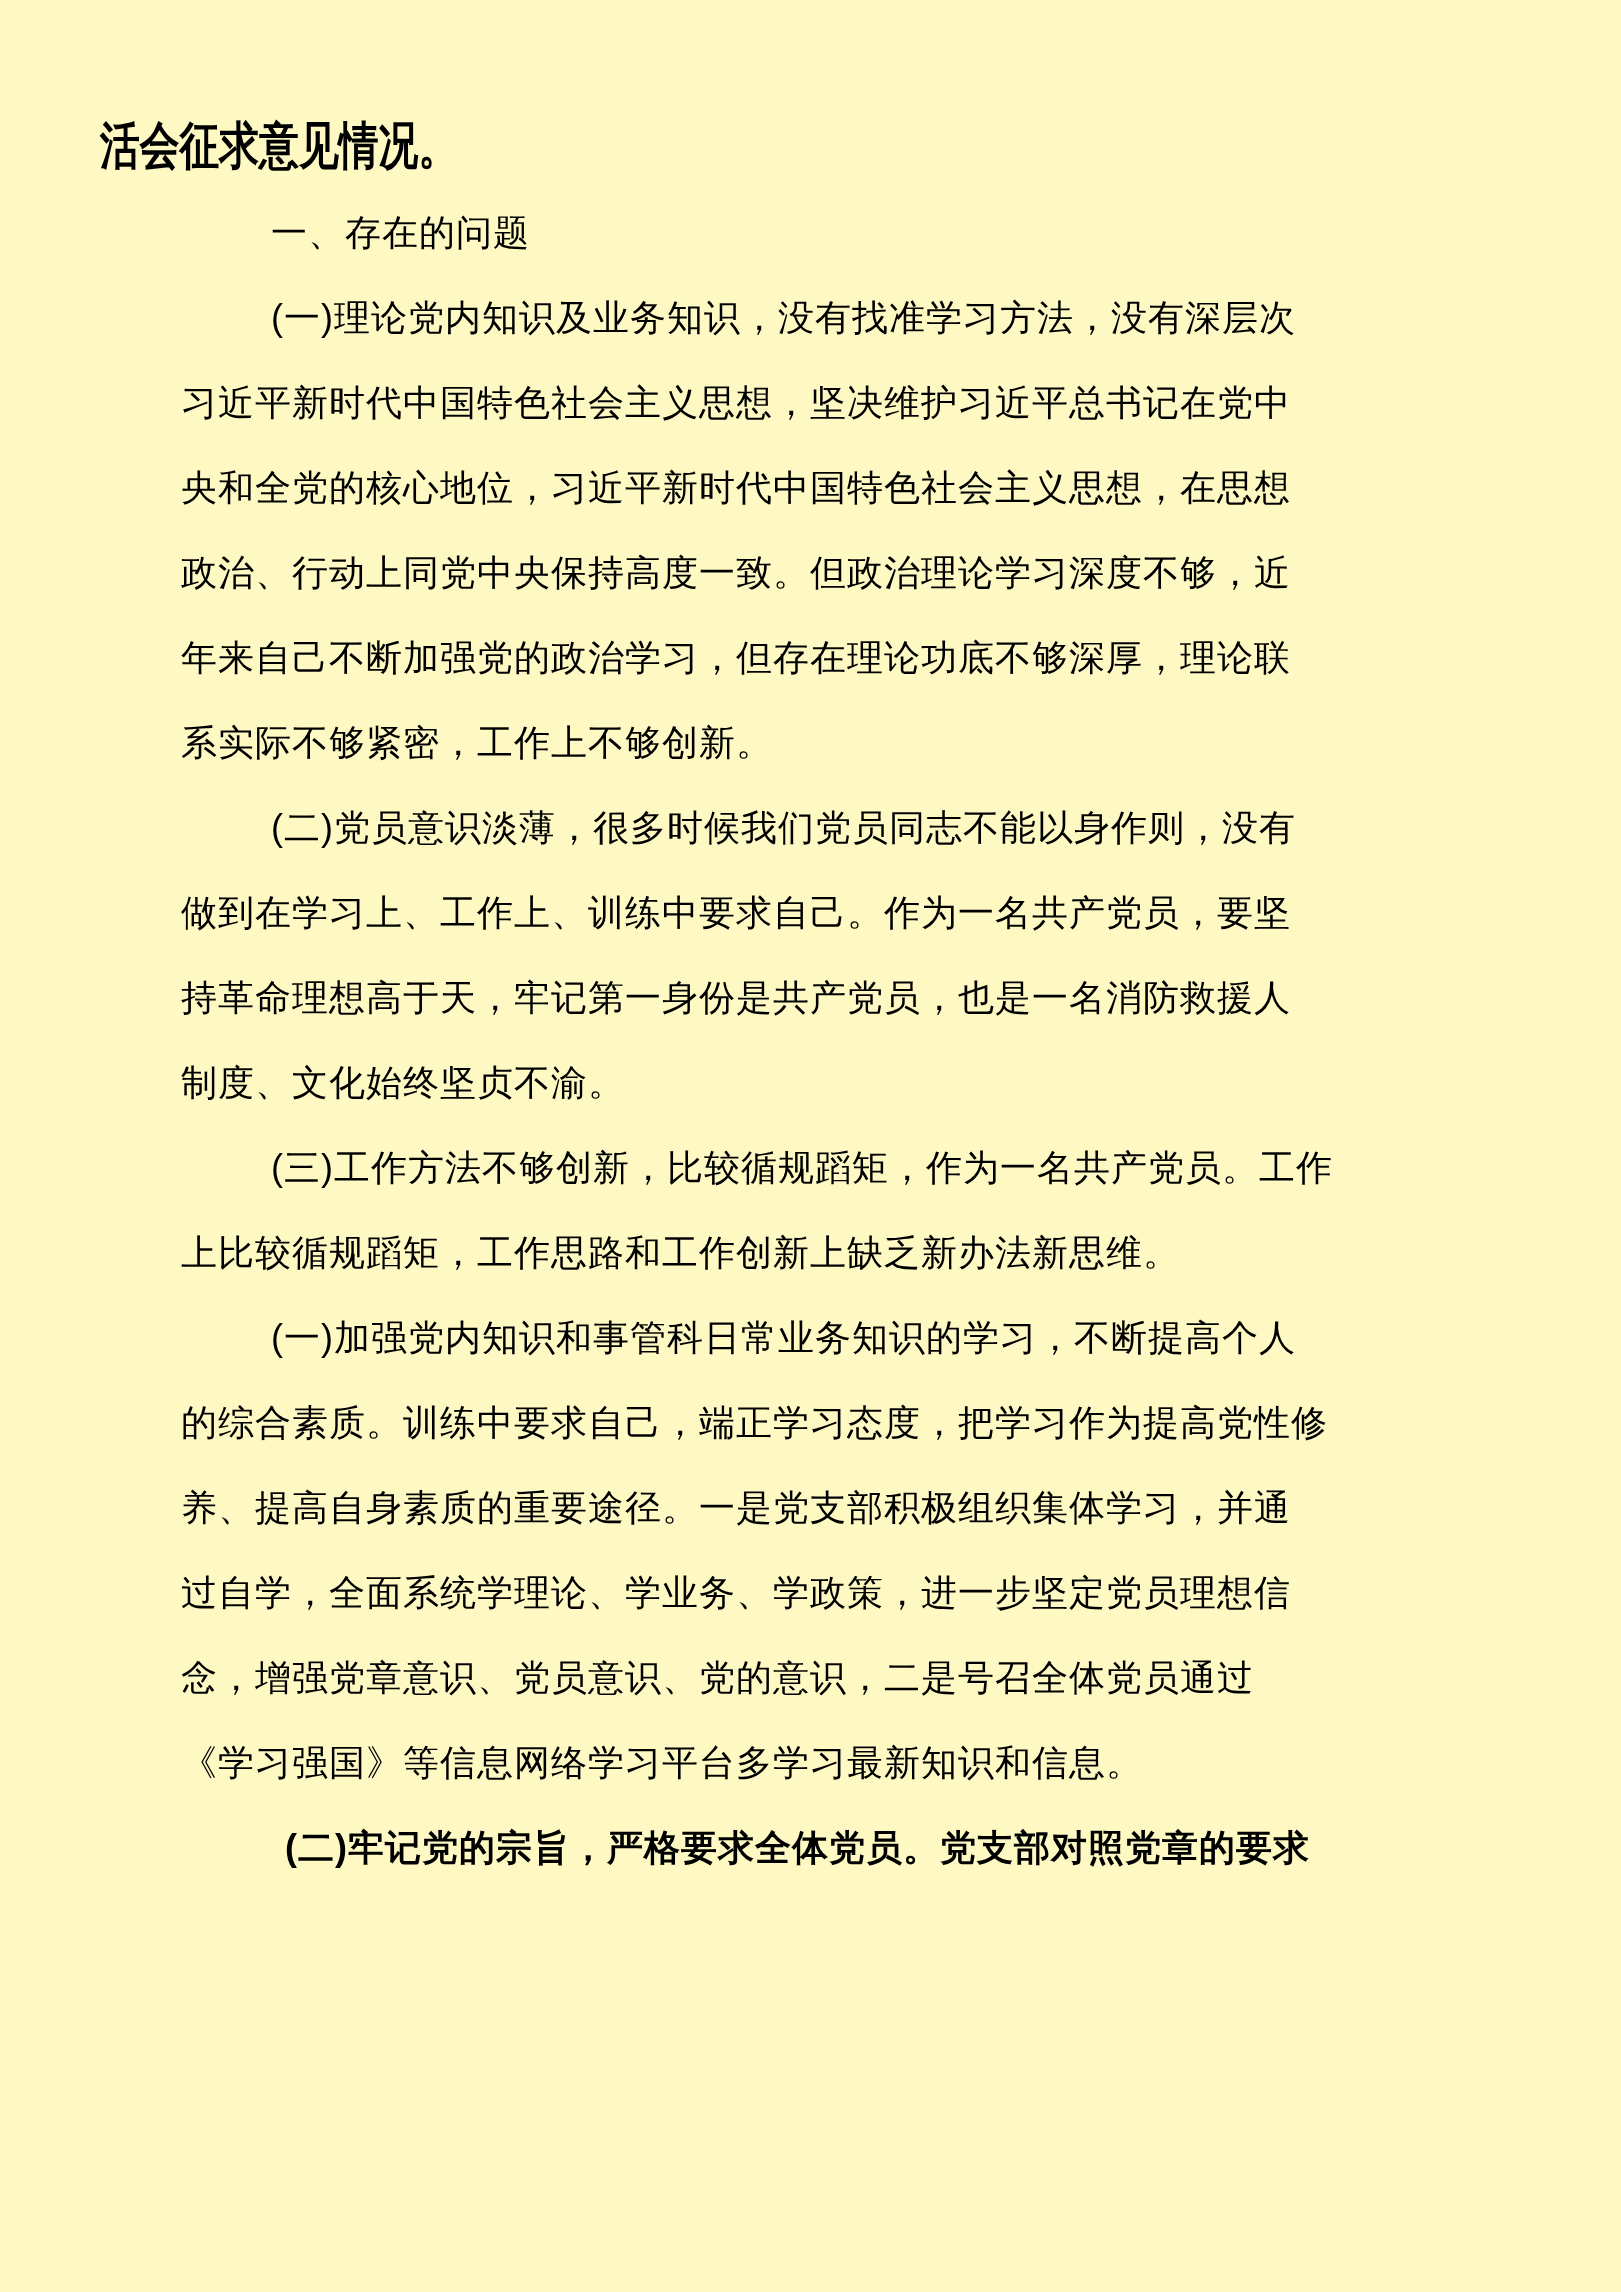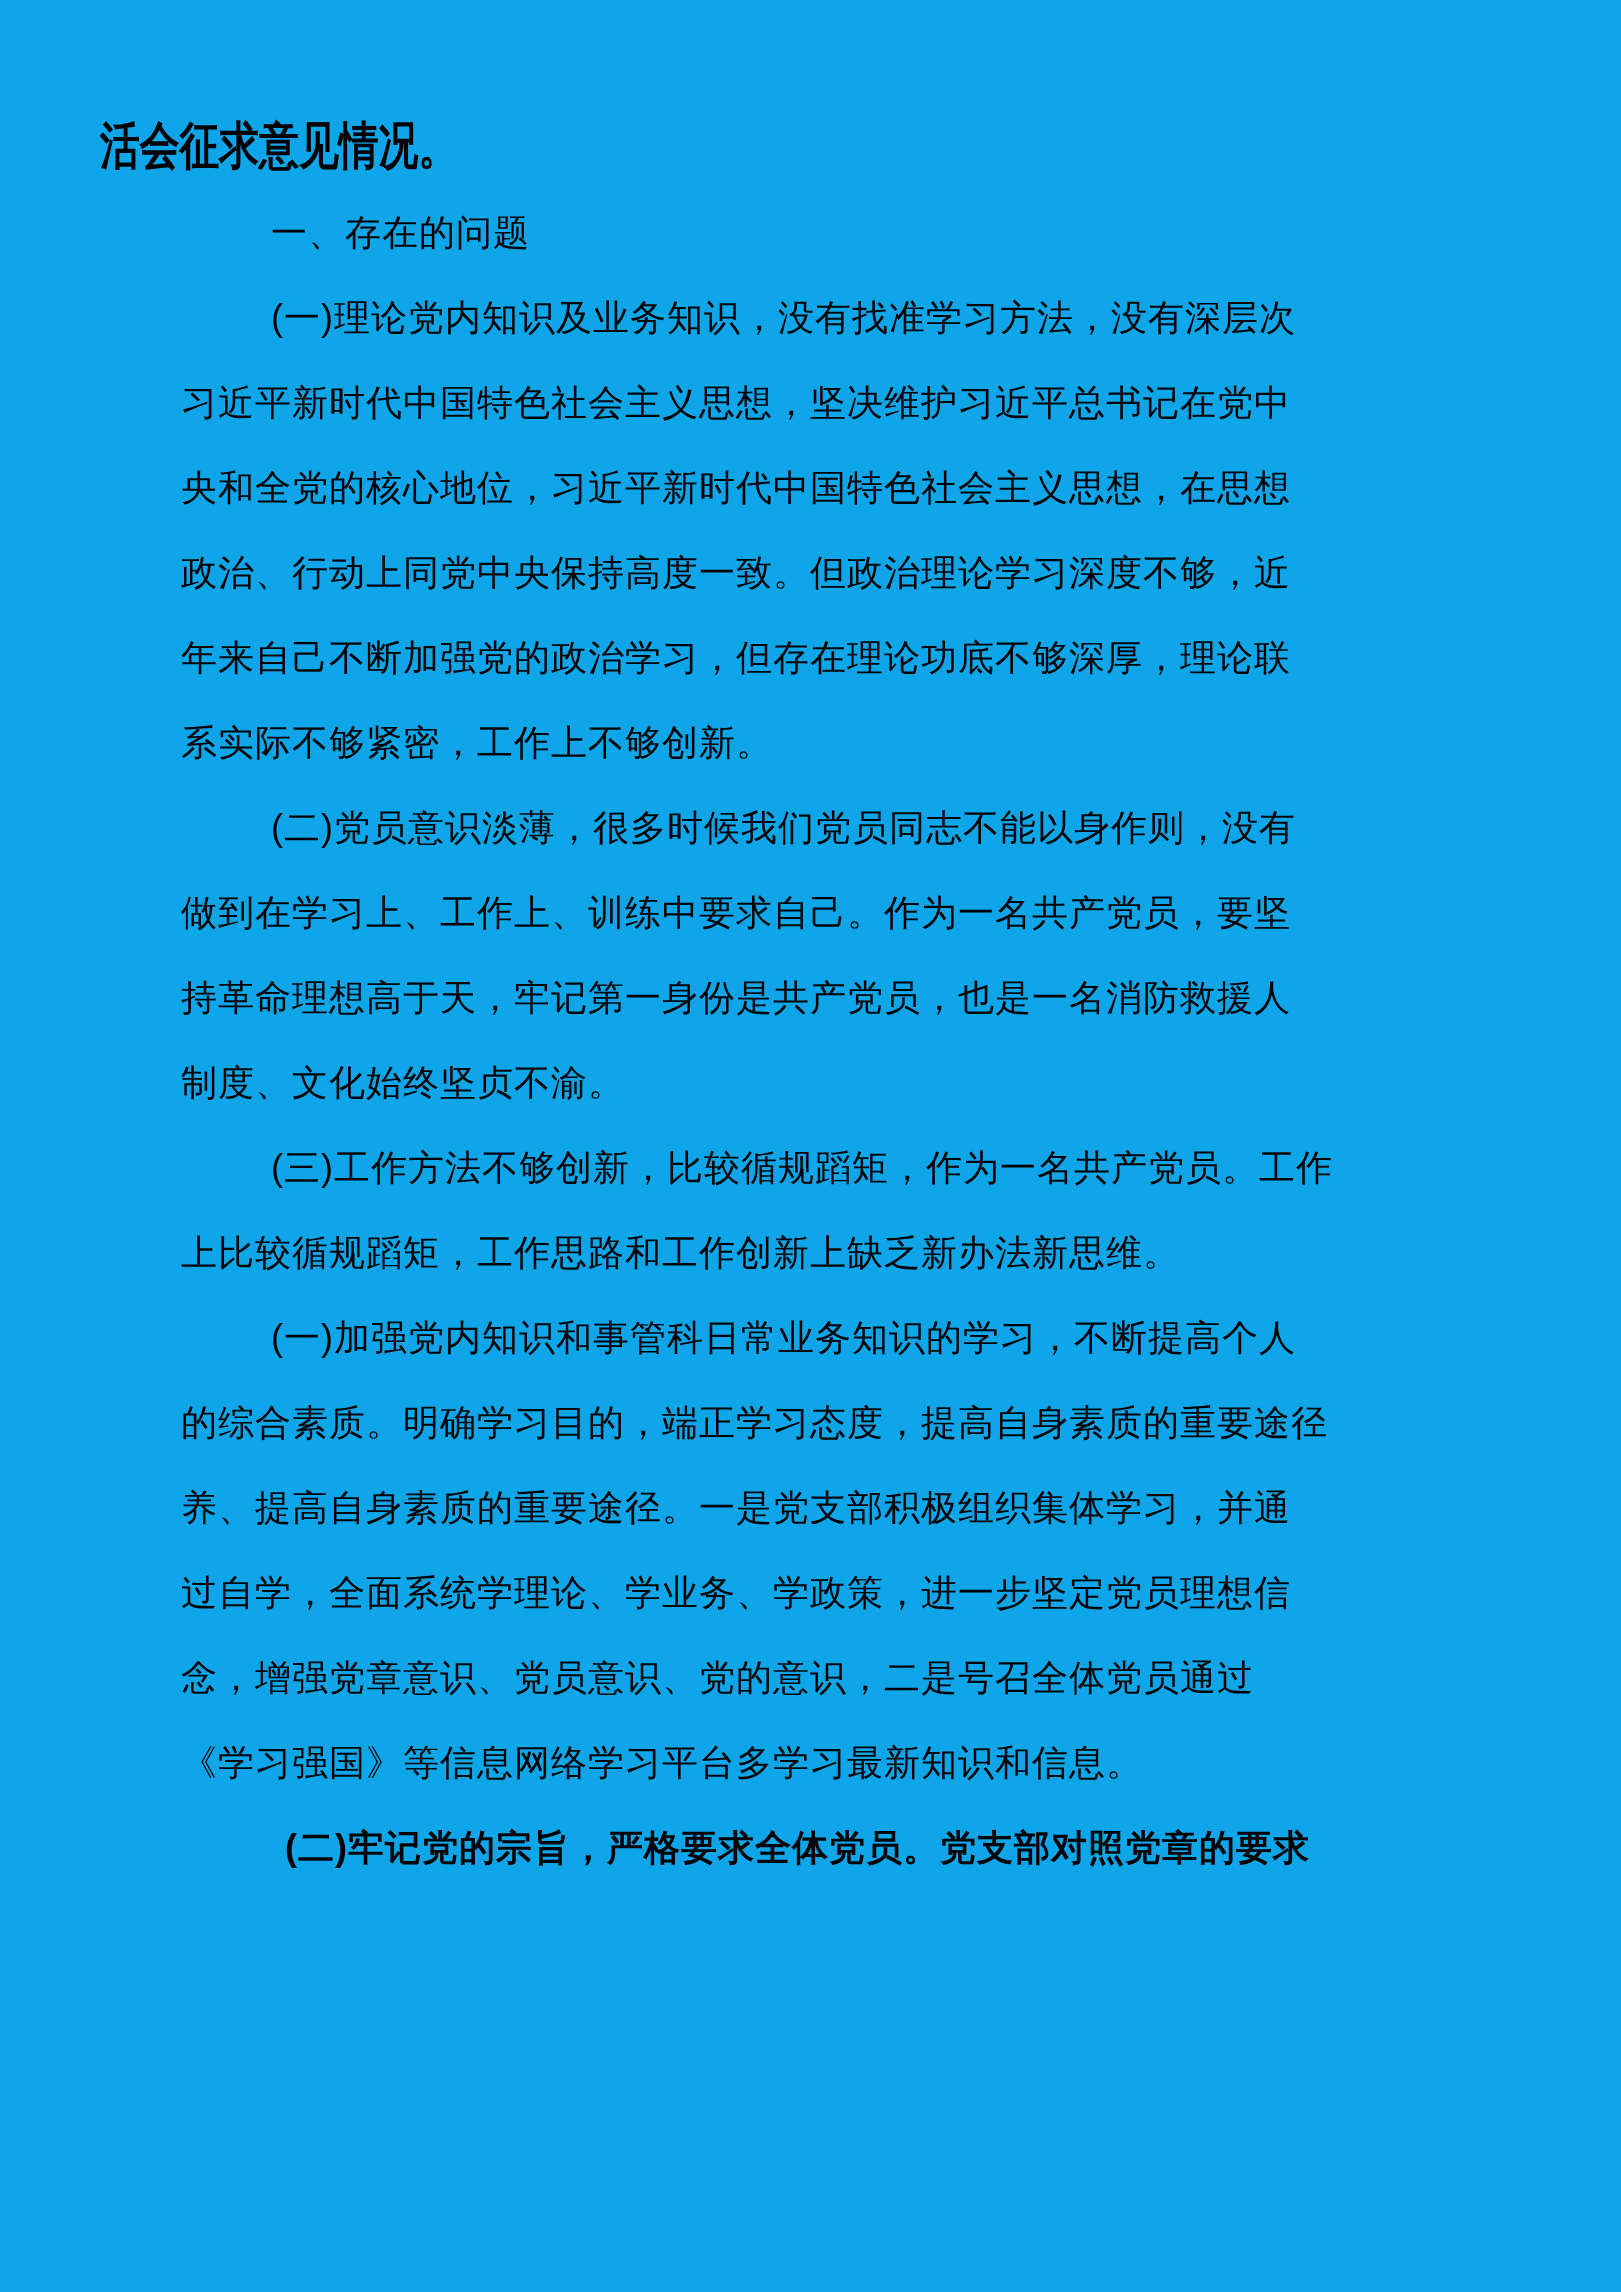--- a/index.html
+++ b/index.html
@@ -4,21 +4,21 @@
 <style>
   html, body { margin: 0; padding: 0; }
   body {
     width: 1621px; height: 2293px;
     background: #ffffff;
     font-family: "Liberation Sans", sans-serif;
   }
   .page {
     position: relative;
     width: 1621px; height: 2293px;
-    background: #0ea5e9;
+    background: #fef9c3;
     color: #000000;
     overflow: hidden;
   }
   .heading {
     position: absolute;
     left: 100px; top: 120px;
     margin: 0;
     font-size: 51px;
     line-height: 1.0;
     font-weight: 900;
@@ -58,21 +58,21 @@
     <div class="line">政治、行动上同党中央保持高度一致。但政治理论学习深度不够，近</div>
     <div class="line">年来自己不断加强党的政治学习，但存在理论功底不够深厚，理论联</div>
     <div class="line">系实际不够紧密，工作上不够创新。</div>
     <div class="line indent">(二)党员意识淡薄，很多时候我们党员同志不能以身作则，没有</div>
     <div class="line">做到在学习上、工作上、训练中要求自己。作为一名共产党员，要坚</div>
     <div class="line">持革命理想高于天，牢记第一身份是共产党员，也是一名消防救援人</div>
     <div class="line">制度、文化始终坚贞不渝。</div>
     <div class="line indent">(三)工作方法不够创新，比较循规蹈矩，作为一名共产党员。工作</div>
     <div class="line">上比较循规蹈矩，工作思路和工作创新上缺乏新办法新思维。</div>
     <div class="line indent">(一)加强党内知识和事管科日常业务知识的学习，不断提高个人</div>
-    <div class="line">的综合素质。明确学习目的，端正学习态度，提高自身素质的重要途径</div>
+    <div class="line">的综合素质。训练中要求自己，端正学习态度，把学习作为提高党性修</div>
     <div class="line">养、提高自身素质的重要途径。一是党支部积极组织集体学习，并通</div>
     <div class="line">过自学，全面系统学理论、学业务、学政策，进一步坚定党员理想信</div>
     <div class="line">念，增强党章意识、党员意识、党的意识，二是号召全体党员通过</div>
     <div class="line">《学习强国》等信息网络学习平台多学习最新知识和信息。</div>
     <div class="line indent-lg">(二)牢记党的宗旨，严格要求全体党员。党支部对照党章的要求</div>
   </div>
 
 </div>
 
 

